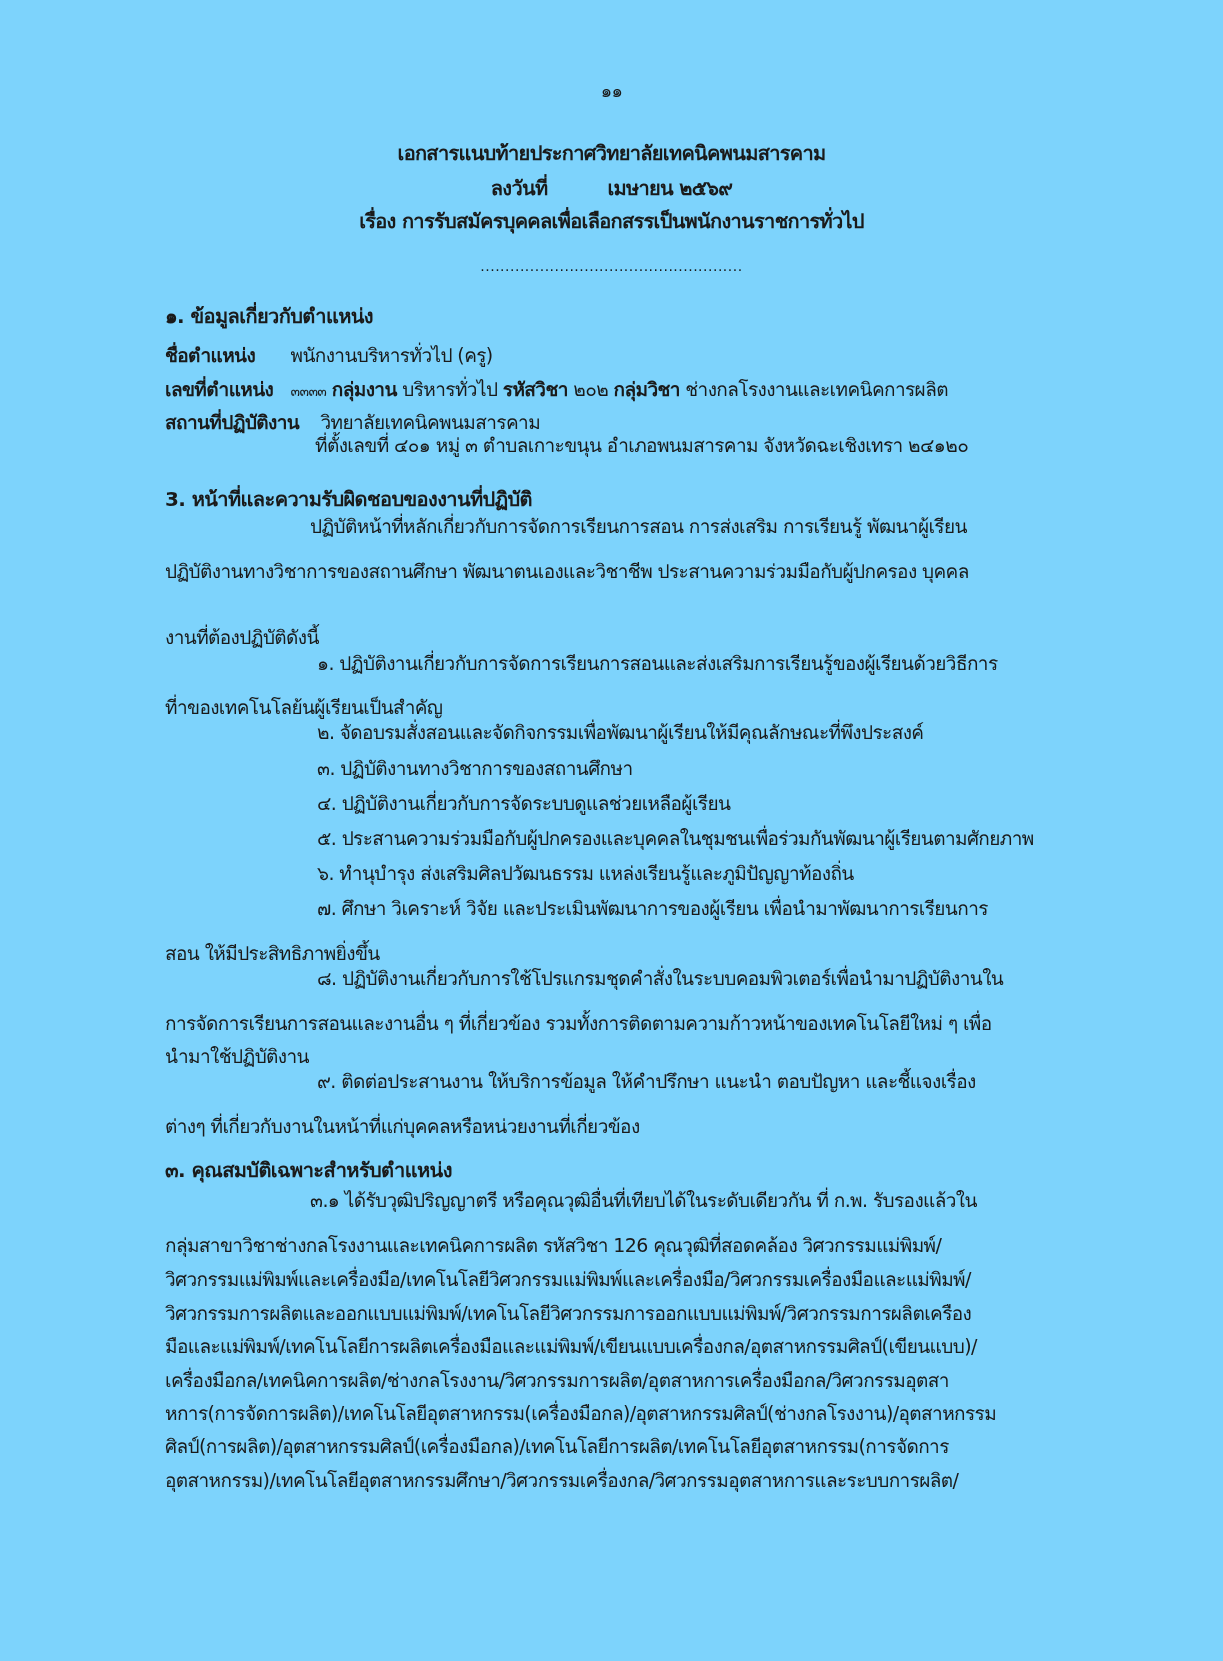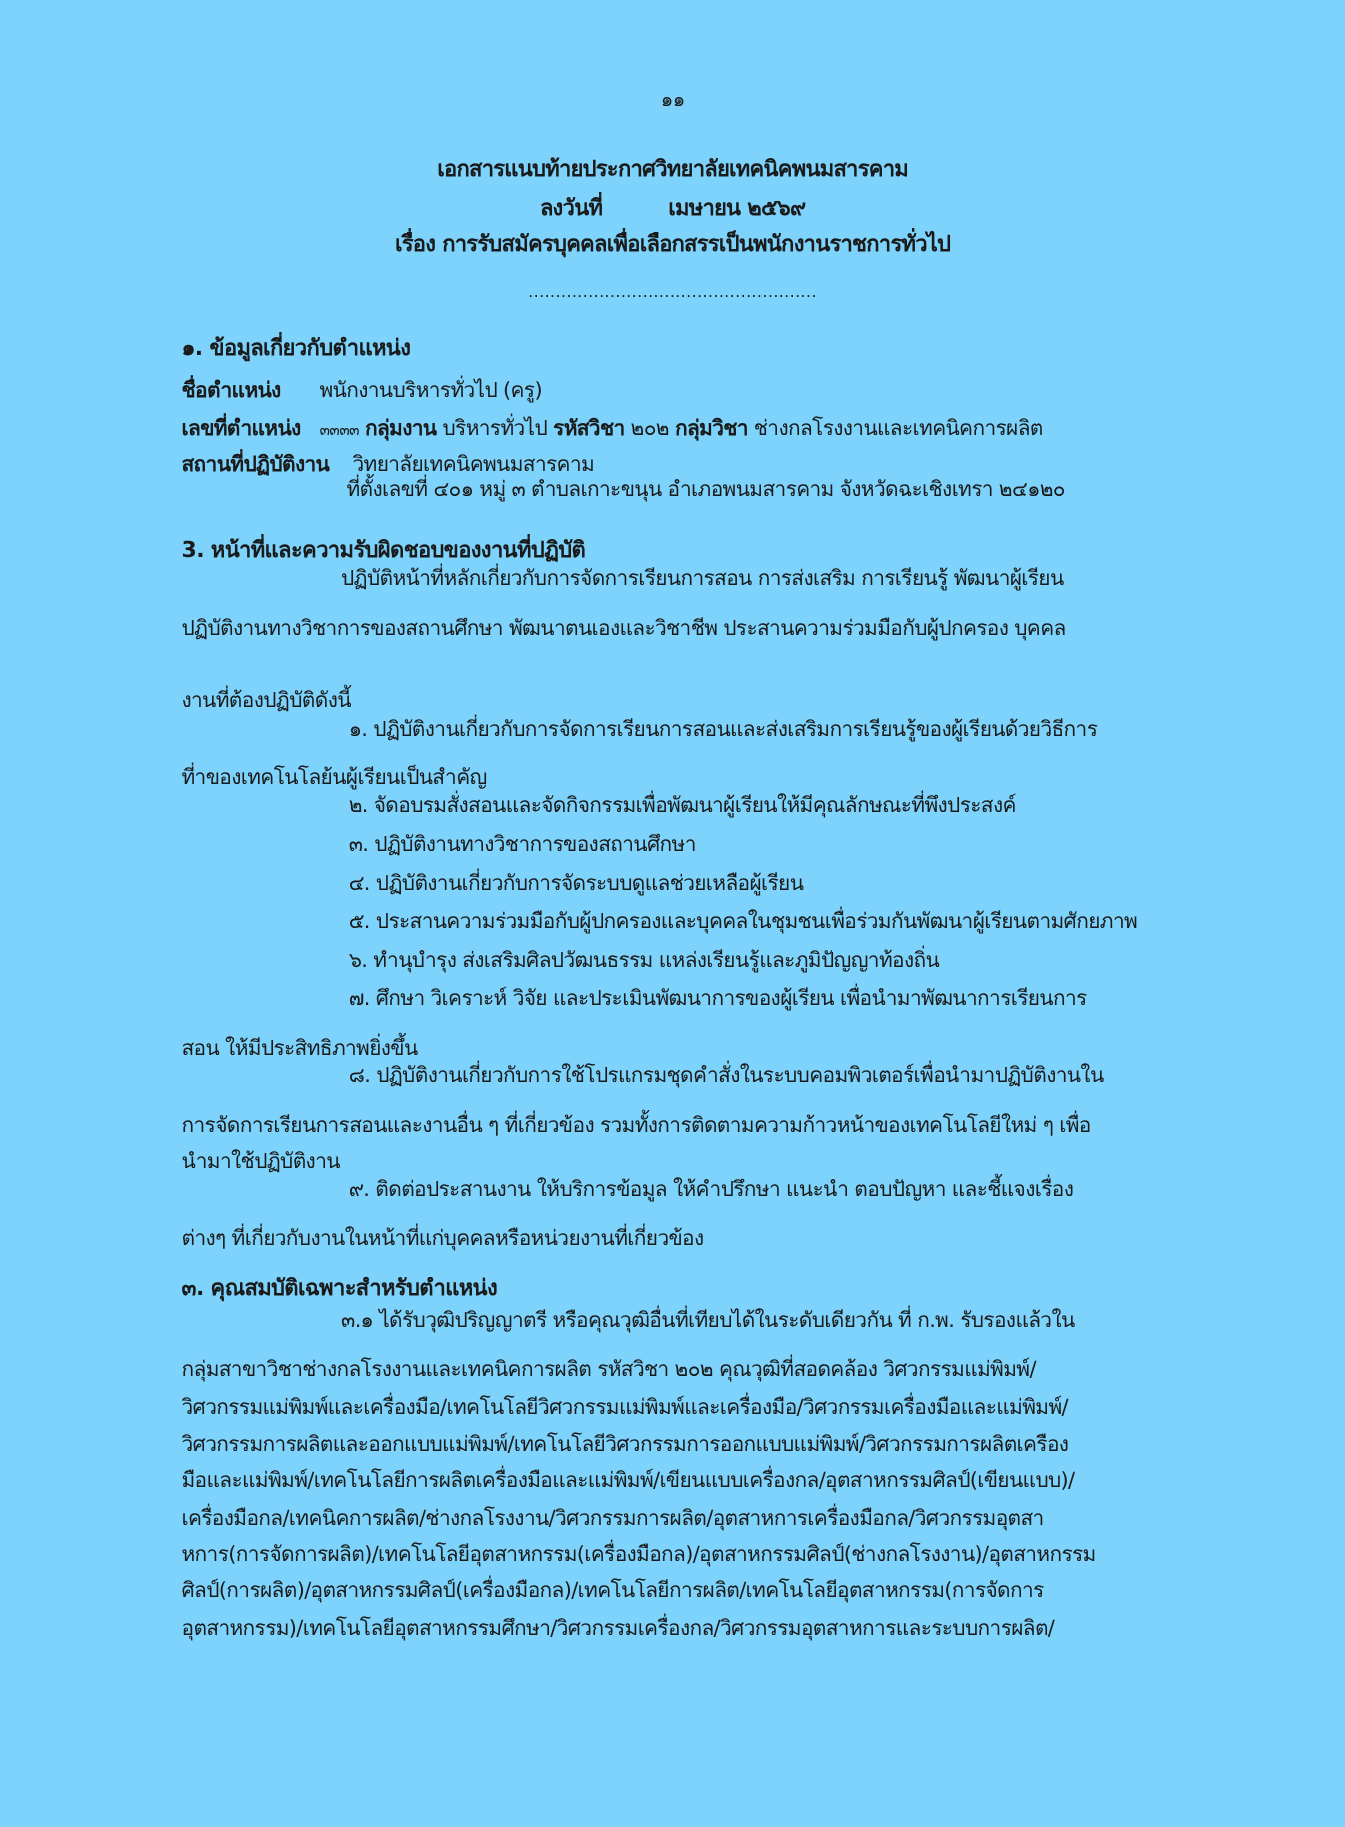--- a/index.html
+++ b/index.html
@@ -74,21 +74,21 @@
   <div class="line ind2" style="top:895px;">๗. ศึกษา วิเคราะห์ วิจัย และประเมินพัฒนาการของผู้เรียน เพื่อนำมาพัฒนาการเรียนการ</div>
   <div class="line jl" style="top:928px;">สอน ให้มีประสิทธิภาพยิ่งขึ้น</div>
   <div class="line ind2" style="top:965px;">๘. ปฏิบัติงานเกี่ยวกับการใช้โปรแกรมชุดคำสั่งในระบบคอมพิวเตอร์เพื่อนำมาปฏิบัติงานใน</div>
   <div class="line jl" style="top:998px;">การจัดการเรียนการสอนและงานอื่น ๆ ที่เกี่ยวข้อง รวมทั้งการติดตามความก้าวหน้าของเทคโนโลยีใหม่ ๆ เพื่อ</div>
   <div class="line jl" style="top:1031px;">นำมาใช้ปฏิบัติงาน</div>
   <div class="line ind2" style="top:1068px;">๙. ติดต่อประสานงาน ให้บริการข้อมูล ให้คำปรึกษา แนะนำ ตอบปัญหา และชี้แจงเรื่อง</div>
   <div class="line jl" style="top:1101px;">ต่างๆ  ที่เกี่ยวกับงานในหน้าที่แก่บุคคลหรือหน่วยงานที่เกี่ยวข้อง</div>
 
   <div class="line h jl" style="top:1145px;">๓. คุณสมบัติเฉพาะสำหรับตำแหน่ง</div>
   <div class="line ind" style="top:1187px;">๓.๑ ได้รับวุฒิปริญญาตรี หรือคุณวุฒิอื่นที่เทียบได้ในระดับเดียวกัน ที่ ก.พ. รับรองแล้วใน</div>
-  <div class="line jl" style="top:1220px;">กลุ่มสาขาวิชาช่างกลโรงงานและเทคนิคการผลิต รหัสวิชา ๒๐๒ คุณวุฒิที่สอดคล้อง วิศวกรรมแม่พิมพ์/</div>
+  <div class="line jl" style="top:1220px;">กลุ่มสาขาวิชาช่างกลโรงงานและเทคนิคการผลิต รหัสวิชา 126 คุณวุฒิที่สอดคล้อง วิศวกรรมแม่พิมพ์/</div>
   <div class="line jl" style="top:1254px;">วิศวกรรมแม่พิมพ์และเครื่องมือ/เทคโนโลยีวิศวกรรมแม่พิมพ์และเครื่องมือ/วิศวกรรมเครื่องมือและแม่พิมพ์/</div>
   <div class="line jl" style="top:1288px;">วิศวกรรมการผลิตและออกแบบแม่พิมพ์/เทคโนโลยีวิศวกรรมการออกแบบแม่พิมพ์/วิศวกรรมการผลิตเครือง</div>
   <div class="line jl" style="top:1355px;">เครื่องมือกล/เทคนิคการผลิต/ช่างกลโรงงาน/วิศวกรรมการผลิต/อุตสาหการเครื่องมือกล/วิศวกรรมอุตสา</div>
   <div class="line jl" style="top:1321px;">มือและแม่พิมพ์/เทคโนโลยีการผลิตเครื่องมือและแม่พิมพ์/เขียนแบบเครื่องกล/อุตสาหกรรมศิลป์(เขียนแบบ)/</div>
   <div class="line jl" style="top:1388px;">หการ(การจัดการผลิต)/เทคโนโลยีอุตสาหกรรม(เครื่องมือกล)/อุตสาหกรรมศิลป์(ช่างกลโรงงาน)/อุตสาหกรรม</div>
   <div class="line jl" style="top:1421px;">ศิลป์(การผลิต)/อุตสาหกรรมศิลป์(เครื่องมือกล)/เทคโนโลยีการผลิต/เทคโนโลยีอุตสาหกรรม(การจัดการ</div>
   <div class="line jl" style="top:1455px;">อุตสาหกรรม)/เทคโนโลยีอุตสาหกรรมศึกษา/วิศวกรรมเครื่องกล/วิศวกรรมอุตสาหการและระบบการผลิต/</div>
 
 </div>
 

